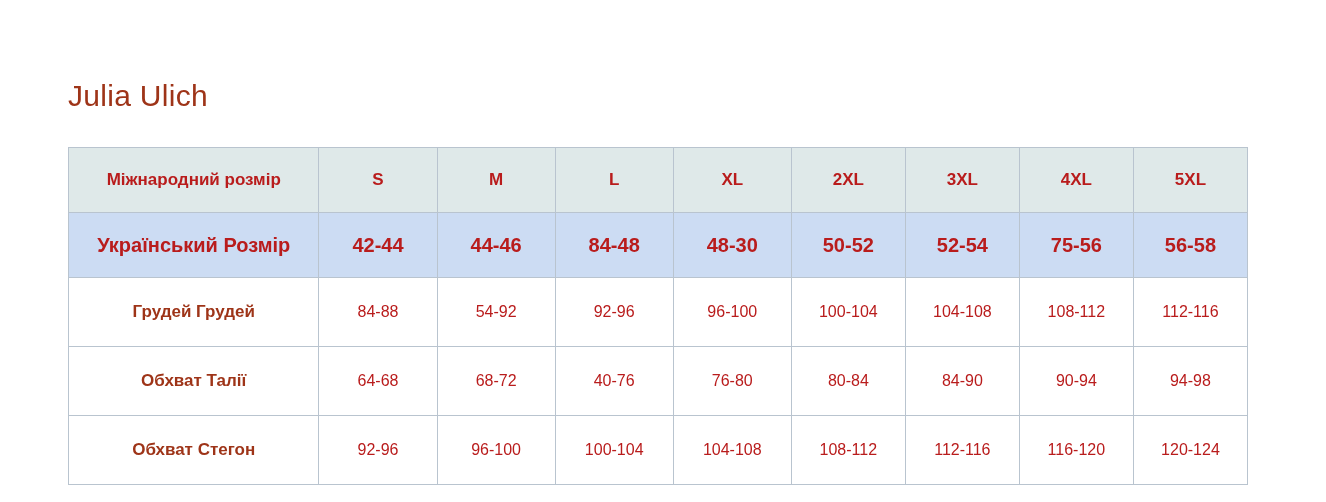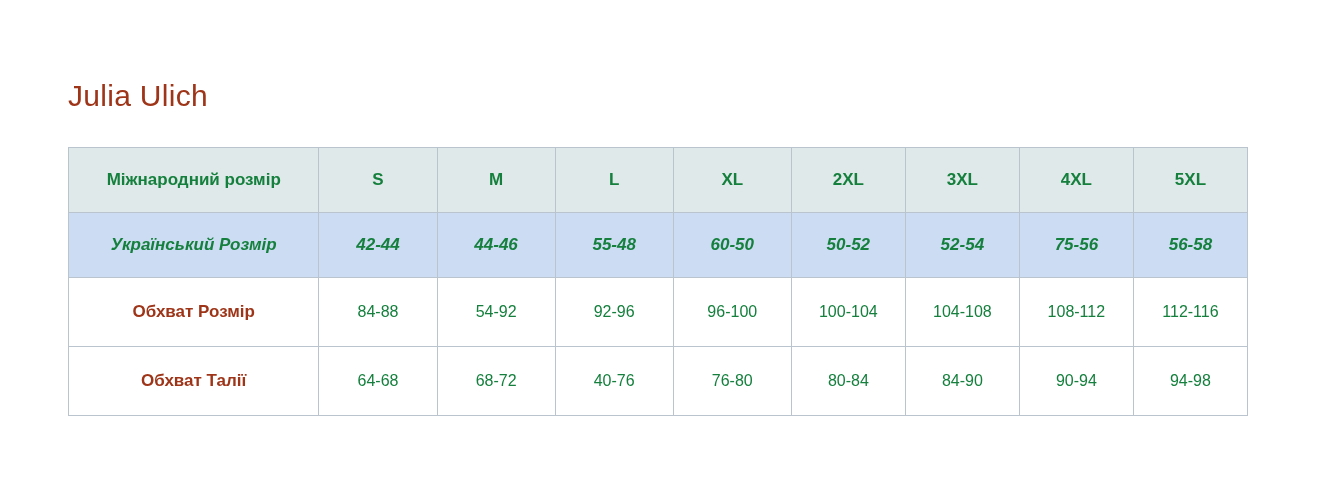--- a/index.html
+++ b/index.html
@@ -39,41 +39,40 @@
     border-collapse: collapse;
     width: 1180px;
     table-layout: fixed;
   }
   table.size-table td, table.size-table th {
     border: 1px solid #b9c4cf;
     padding: 0;
     text-align: center;
     vertical-align: middle;
     font-size: 16px;
-    color: #15803d;
+    color: #b91c1c;
     font-weight: normal;
     height: 63px;
   }
   
   col.c0 { width: 246px; }
   col.cx { width: 116px; }
   col.cy { width: 112px; }
 
   tr.row-intl td {
     background: #dfe9e9;
     font-weight: bold;
     font-size: 17px;
     height: 64px;
   }
   tr.row-ua td {
     background: #ccdcf3;
     font-weight: bold;
-    font-size: 17px;
+    font-size: 20px;
     height: 64px;
-    font-style: italic;
   }
   tr.row-measure td {
     background: #ffffff;
     height: 68px;
     font-size: 16px;
   }
   td.label-cell {
     font-weight: bold;
     color: #1a1a1a;
     font-size: 17px;
@@ -129,46 +128,57 @@
           <td>XL</td>
           <td>2XL</td>
           <td>3XL</td>
           <td>4XL</td>
           <td>5XL</td>
         </tr>
         <tr class="row-ua">
           <td class="label-cell">Український Розмір</td>
           <td>42-44</td>
           <td>44-46</td>
-          <td>55-48</td>
-          <td>60-50</td>
+          <td>84-48</td>
+          <td>48-30</td>
           <td>50-52</td>
           <td>52-54</td>
           <td>75-56</td>
           <td>56-58</td>
         </tr>
         <tr class="row-measure">
-          <td class="label-cell">Обхват Розмір</td>
+          <td class="label-cell">Грудей Грудей</td>
           <td>84-88</td>
           <td>54-92</td>
           <td>92-96</td>
           <td>96-100</td>
           <td>100-104</td>
           <td>104-108</td>
           <td>108-112</td>
           <td>112-116</td>
         </tr>
         <tr class="row-measure">
           <td class="label-cell">Обхват Талії</td>
           <td>64-68</td>
           <td>68-72</td>
           <td>40-76</td>
           <td>76-80</td>
           <td>80-84</td>
           <td>84-90</td>
           <td>90-94</td>
           <td>94-98</td>
         </tr>
+        <tr class="row-measure">
+          <td class="label-cell">Обхват Стегон</td>
+          <td>92-96</td>
+          <td>96-100</td>
+          <td>100-104</td>
+          <td>104-108</td>
+          <td>108-112</td>
+          <td>112-116</td>
+          <td>116-120</td>
+          <td>120-124</td>
+        </tr>
       </tbody>
     </table>
   </div>
 
 </div>
 
 </body></html>

